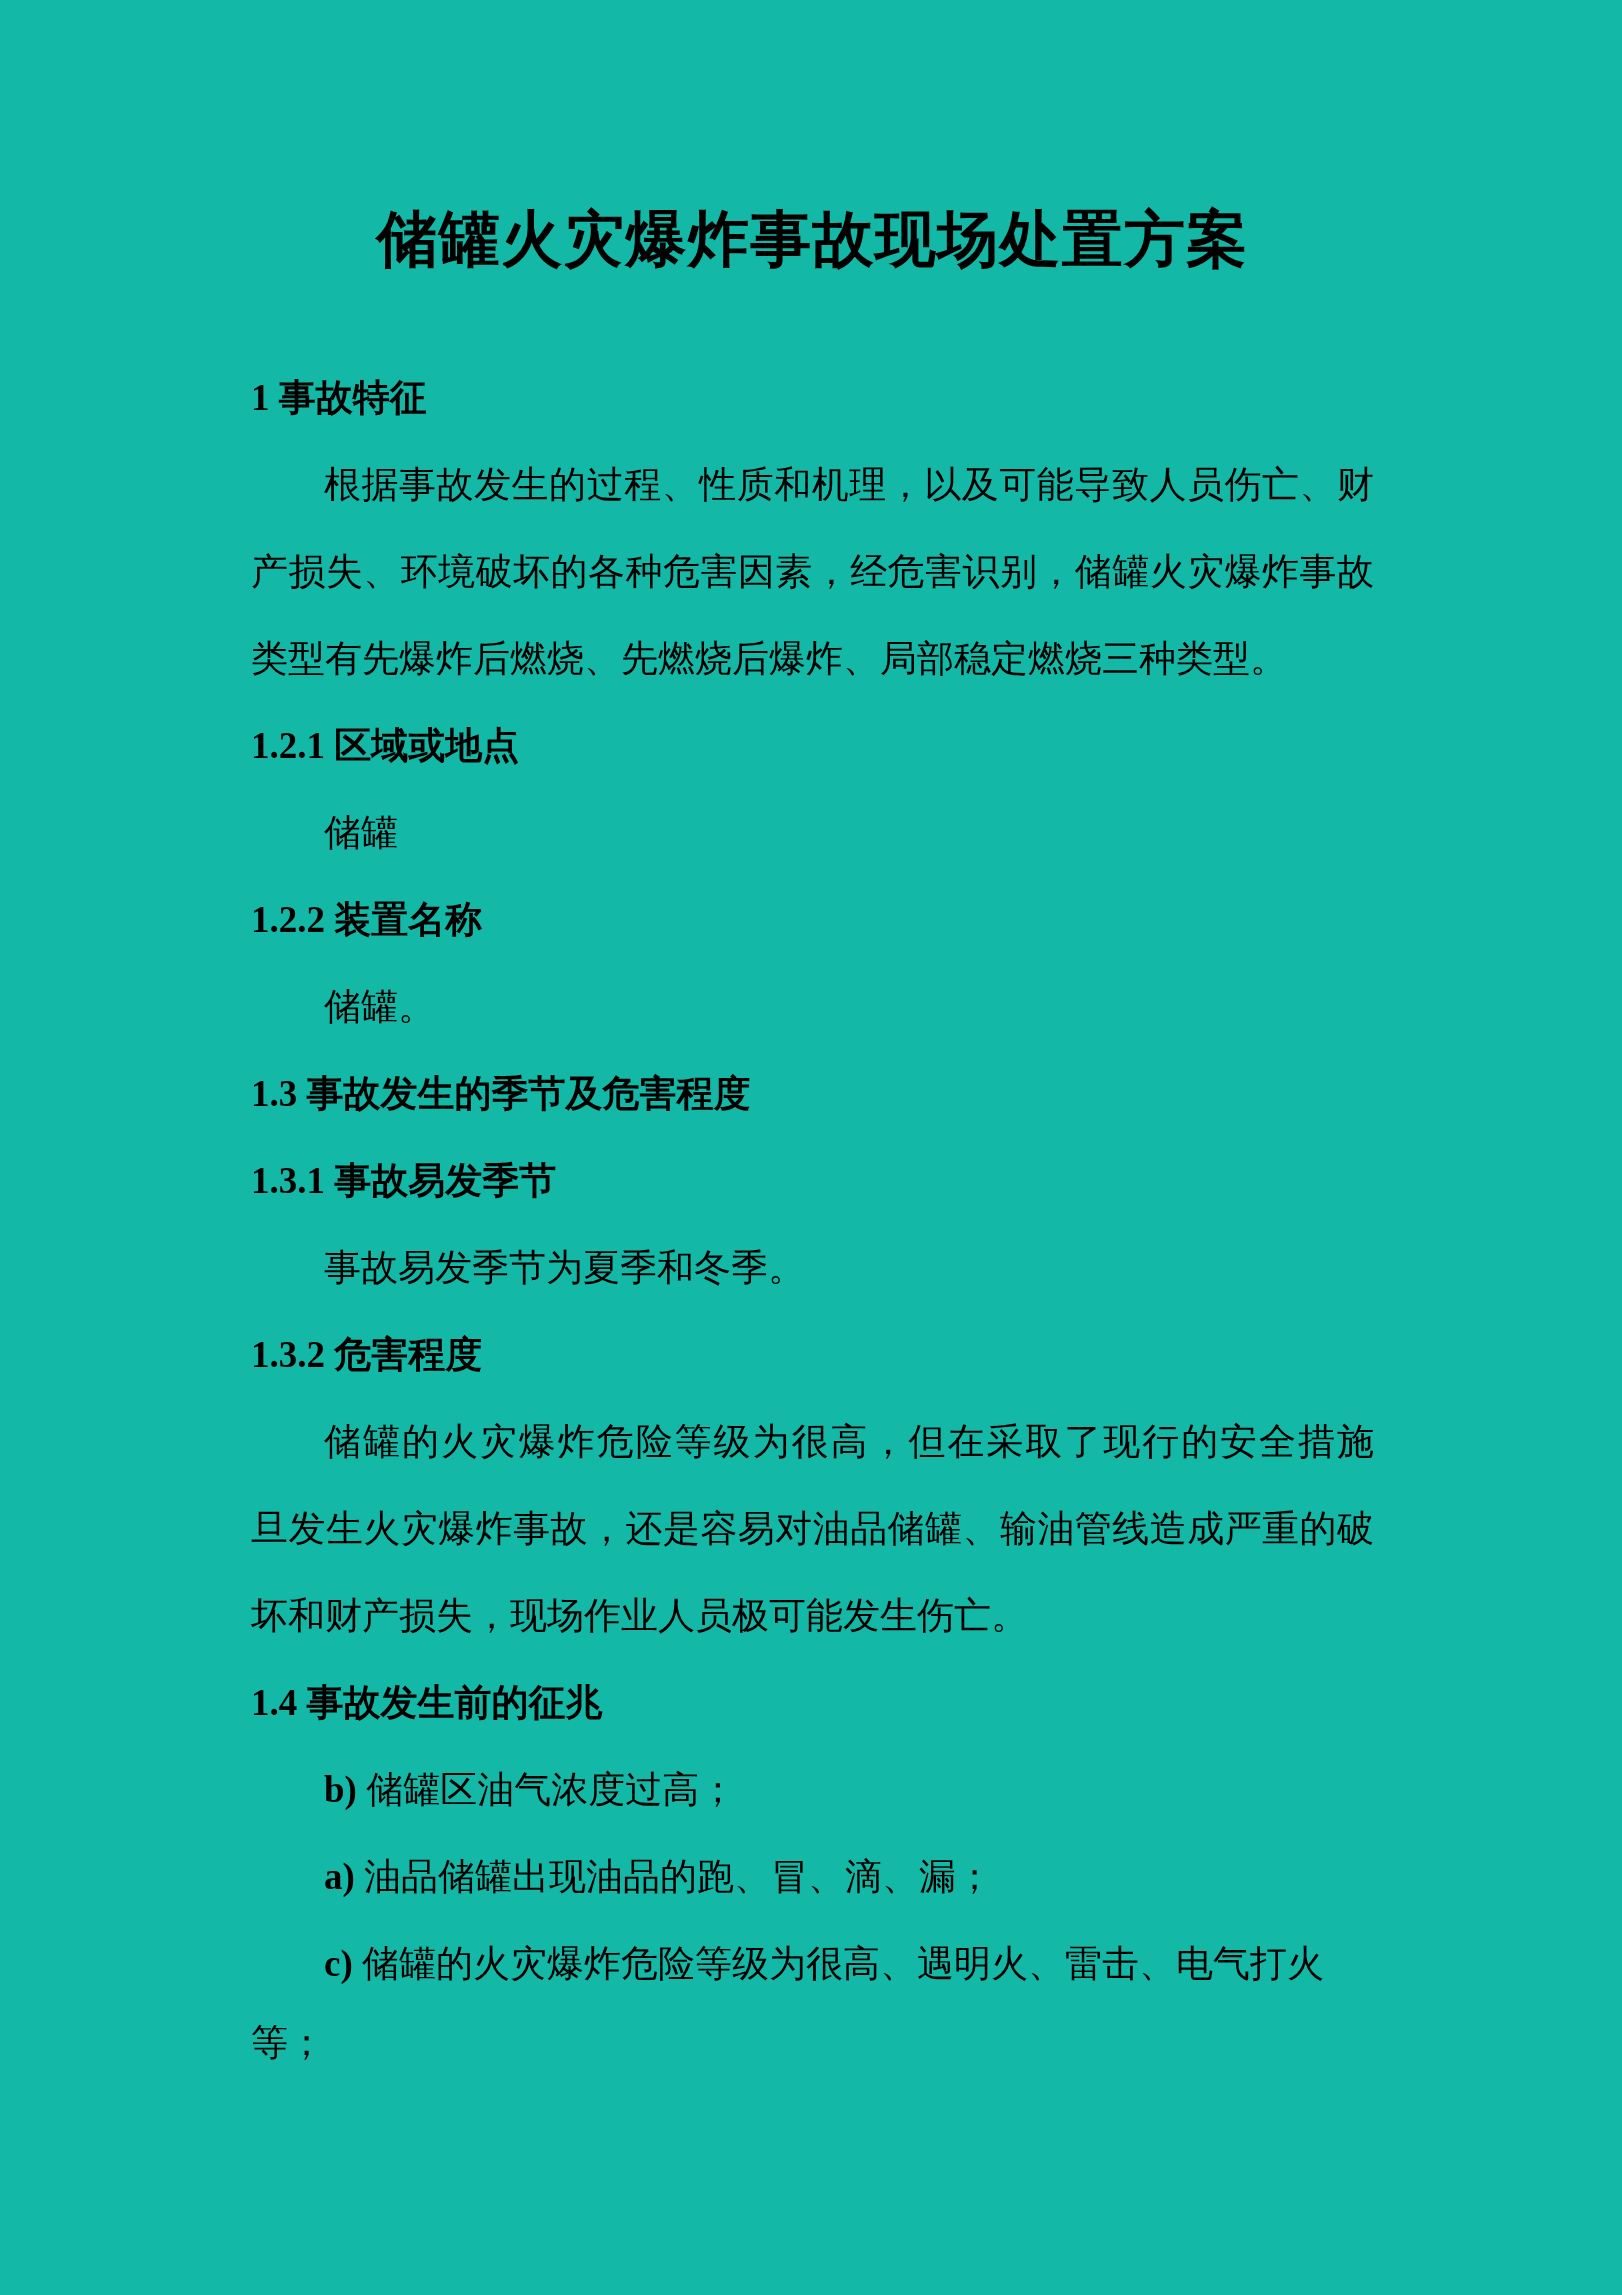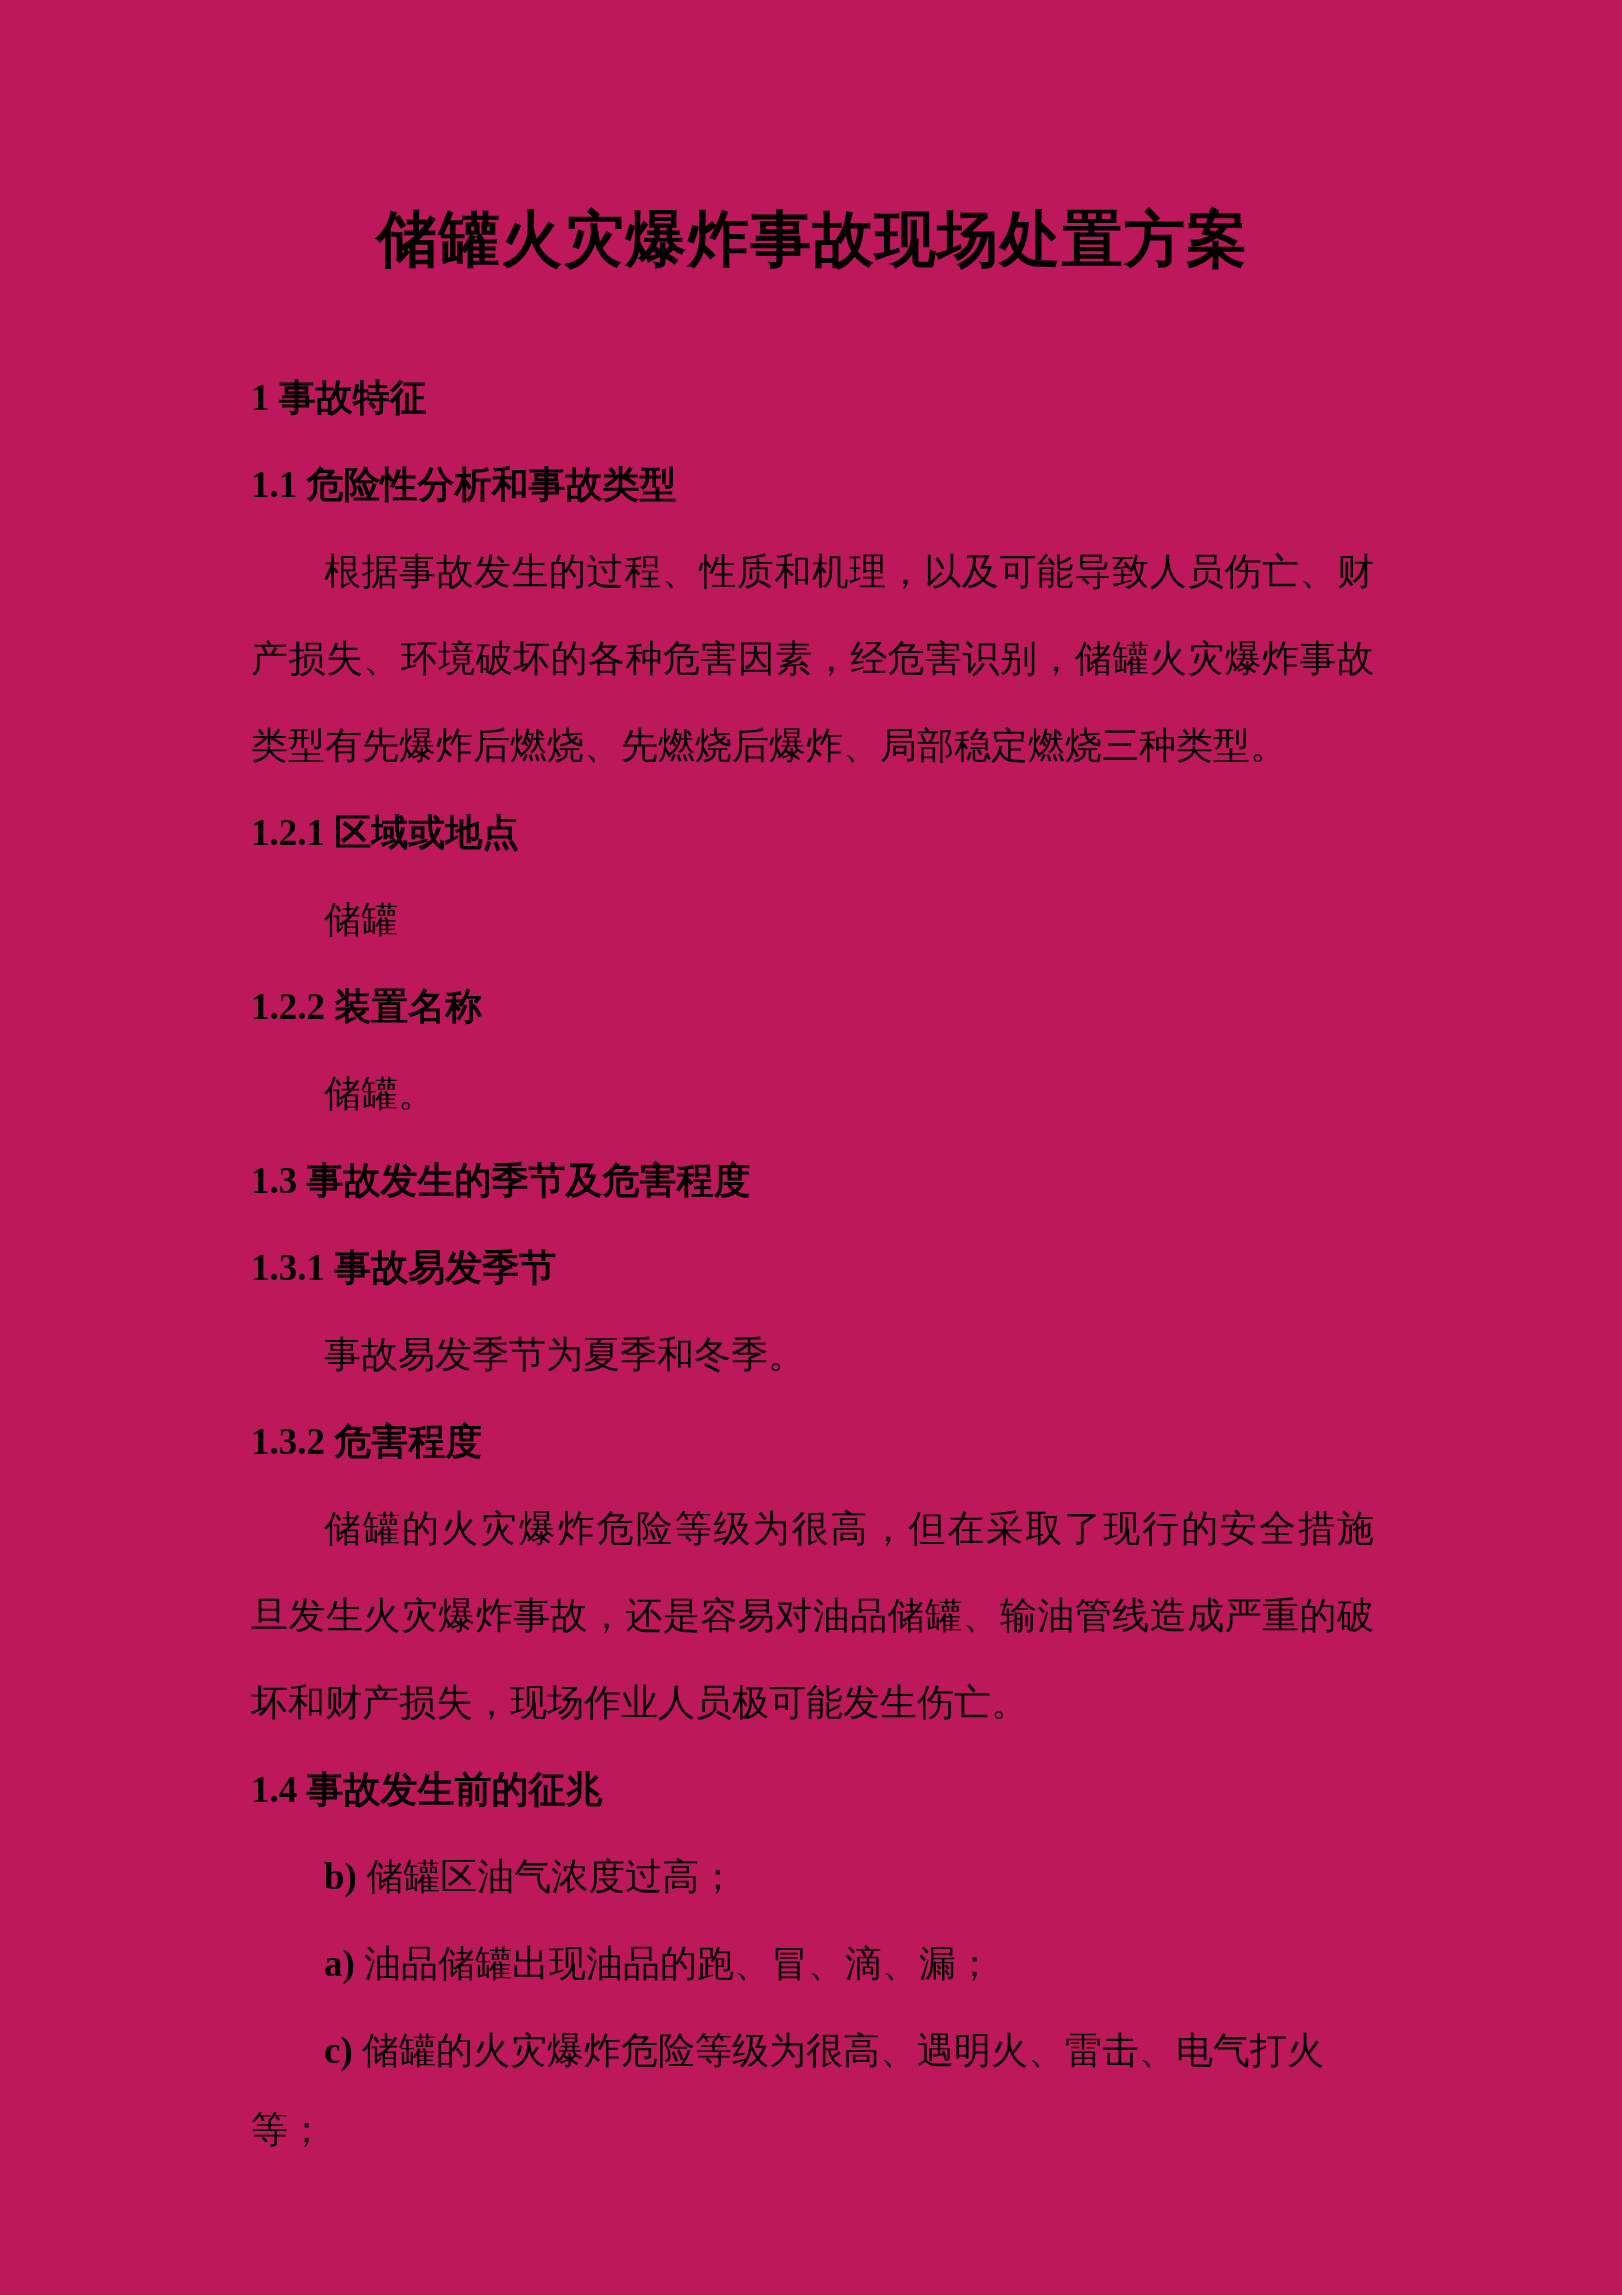--- a/index.html
+++ b/index.html
@@ -1,20 +1,20 @@
 <!DOCTYPE html>
 <html style="font-size:10.5px"><head>
 <meta charset="utf-8">
 <style>
   html, body { margin: 0; padding: 0; background: #ffffff; }
   .page {
     position: relative;
     width: 1623px;
     height: 2295px;
-    background: #be185d;
+    background: #14b8a6;
     color: #000000;
     box-sizing: border-box;
     padding: 200px 241px 0 243px;
     overflow: hidden;
     font-family: "Liberation Serif", serif;
   }
   .doc-title {
     font-size: 61px;
     font-weight: bold;
     line-height: 79px;
@@ -42,21 +42,20 @@
 </style>
 </head>
 <body>
 
 <div class="page">
 
   <div class="doc-title">储罐火灾爆炸事故现场处置方案</div>
 
   <div class="line h">1 事故特征</div>
 
-  <div class="line h">1.1 危险性分析和事故类型</div>
   <div class="line ind just">根据事故发生的过程、性质和机理，以及可能导致人员伤亡、财</div>
   <div class="line just">产损失、环境破坏的各种危害因素，经危害识别，储罐火灾爆炸事故</div>
   <div class="line">类型有先爆炸后燃烧、先燃烧后爆炸、局部稳定燃烧三种类型。</div>
 
 
   <div class="line h">1.2.1 区域或地点</div>
   <div class="line ind">储罐</div>
 
   <div class="line h">1.2.2 装置名称</div>
   <div class="line ind">储罐。</div>

